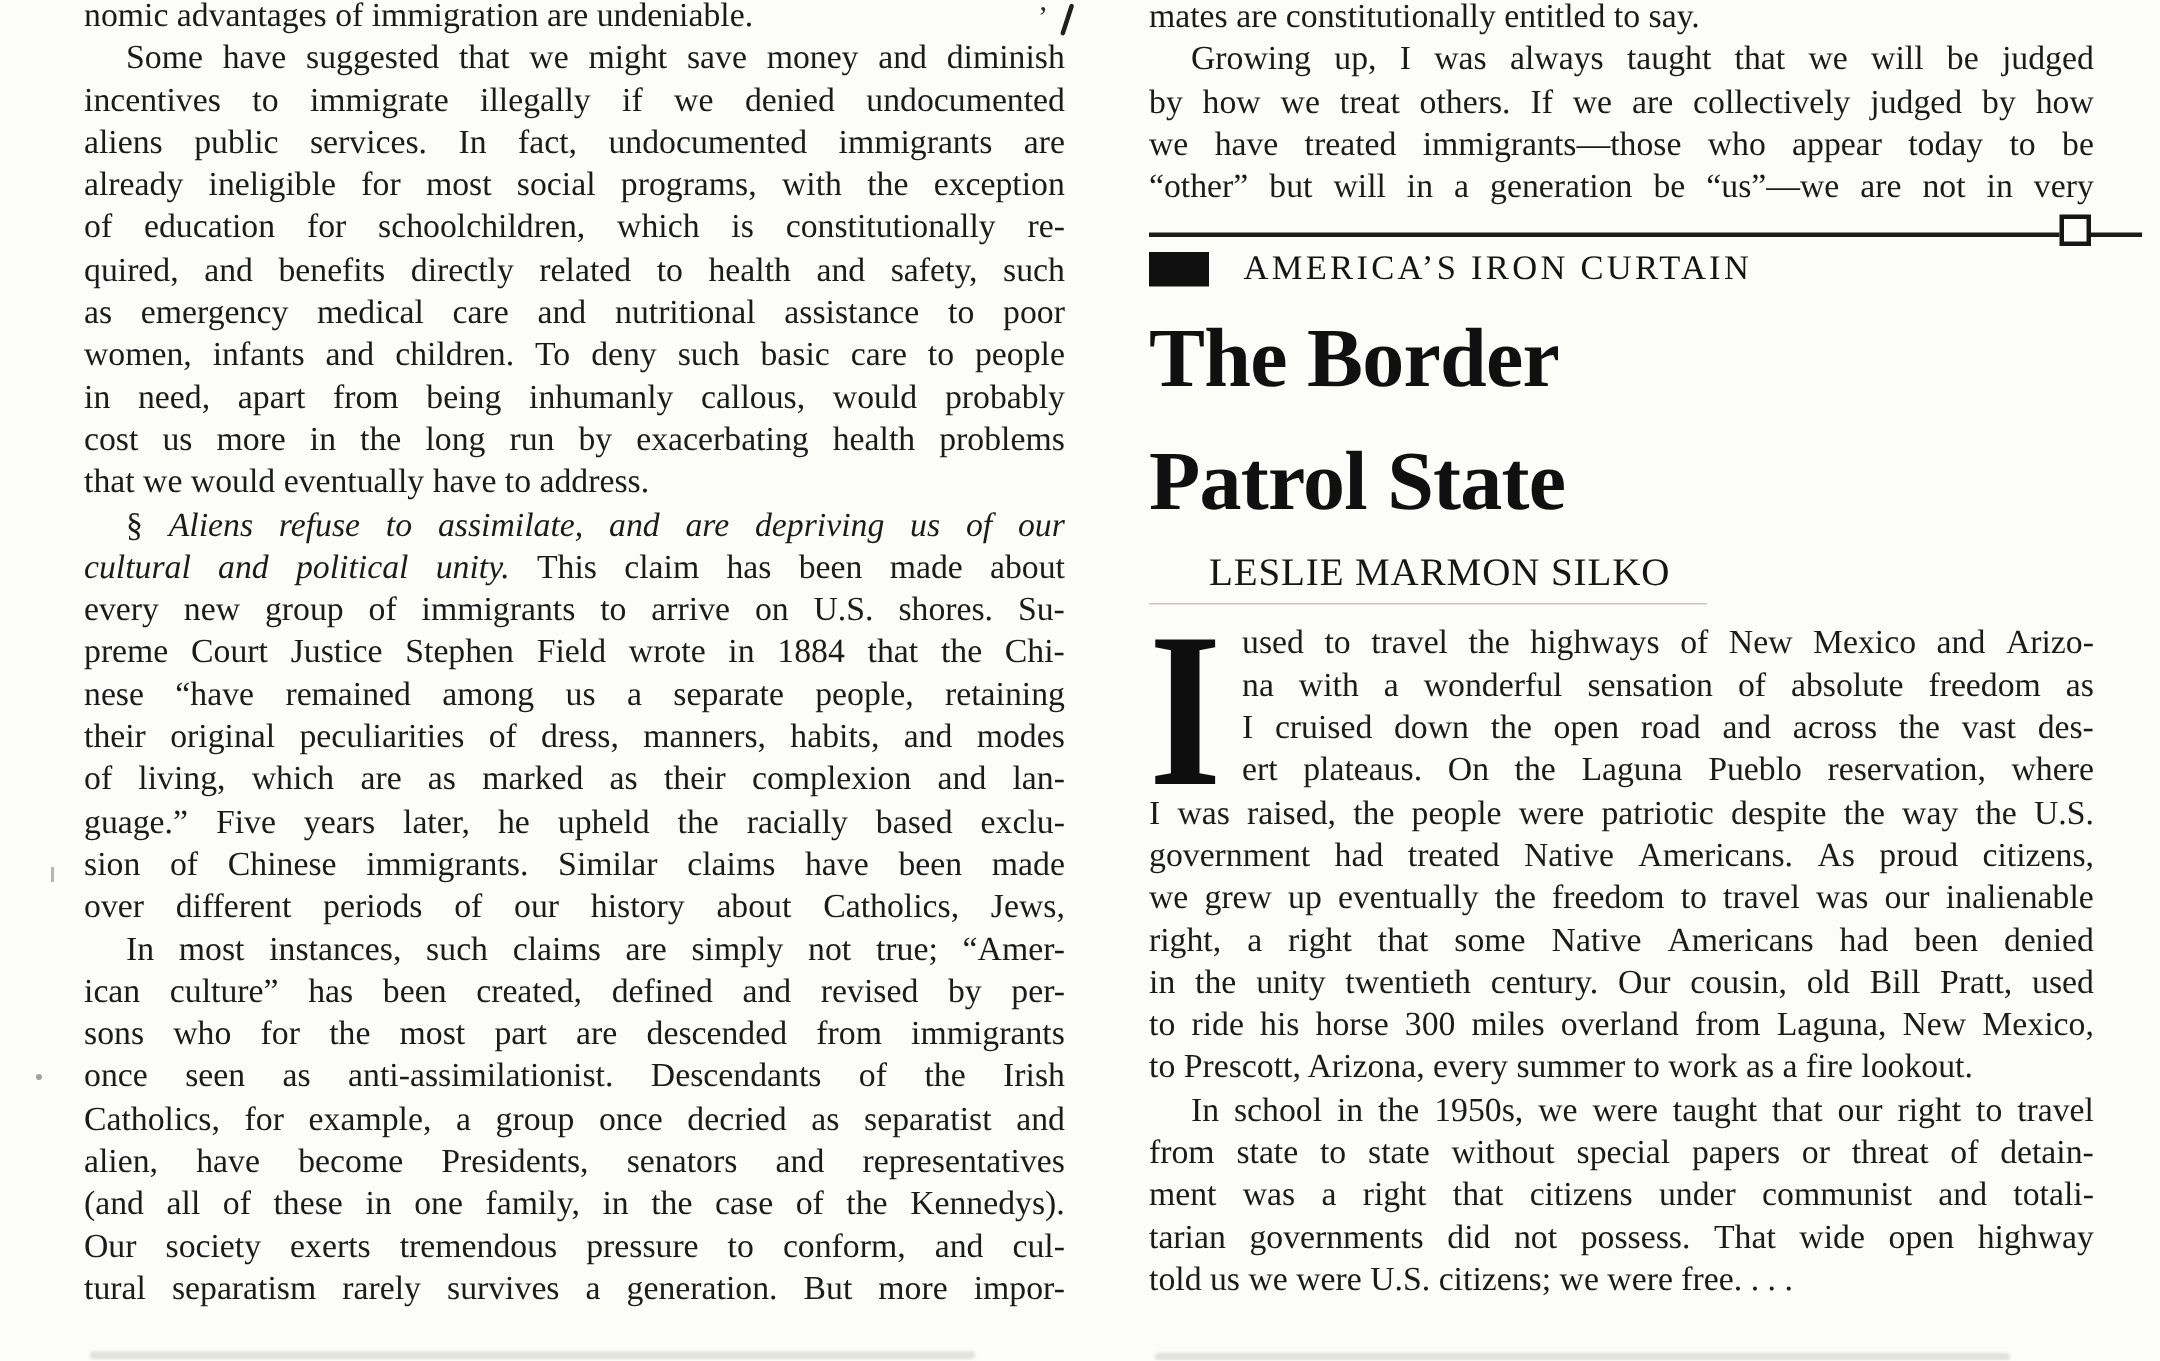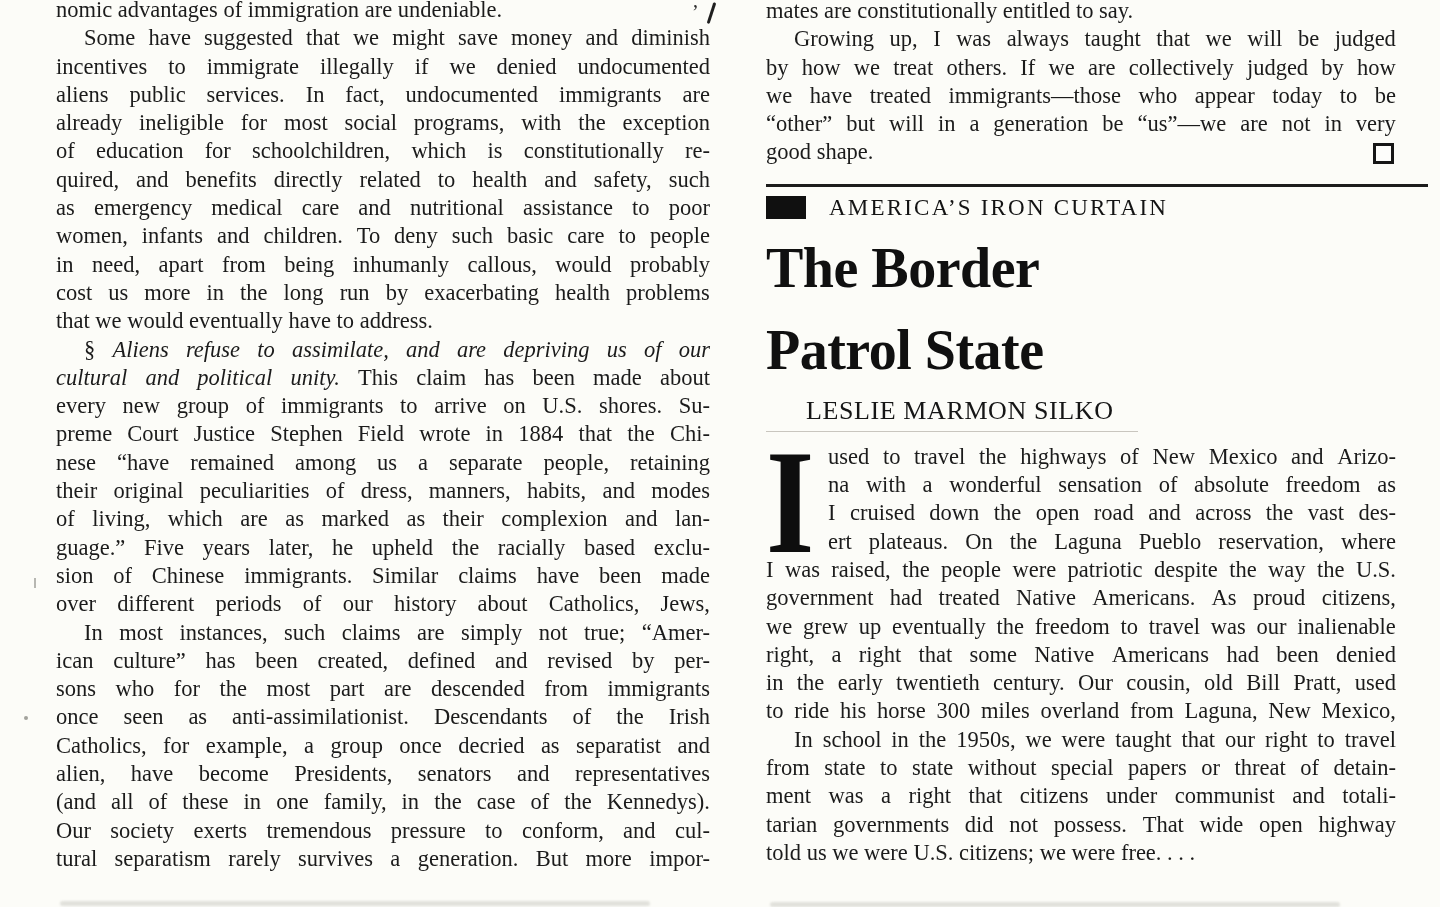--- a/index.html
+++ b/index.html
@@ -460,21 +460,20 @@
         <span class="w">in</span>
         <span class="w">a</span>
         <span class="w">generation</span>
         <span class="w">be</span>
         <span class="w">“us”—we</span>
         <span class="w">are</span>
         <span class="w">not</span>
         <span class="w">in</span>
         <span class="w">very</span>
       </div>
-      <div class="line end"><span>good shape.</span></div>
     </div>
 
   <div class="end-mark"></div>
 
   <div class="section-rule"></div>
 
   <div class="kicker-row">
     <div class="kicker-square"></div>
     <div class="kicker">AMERICA’S IRON CURTAIN</div>
   </div>
@@ -581,21 +580,21 @@
           <span class="w">some</span>
           <span class="w">Native</span>
           <span class="w">Americans</span>
           <span class="w">had</span>
           <span class="w">been</span>
           <span class="w">denied</span>
         </div>
         <div class="line">
           <span class="w">in</span>
           <span class="w">the</span>
-          <span class="w">early</span>
+          <span class="w">unity</span>
           <span class="w">twentieth</span>
           <span class="w">century.</span>
           <span class="w">Our</span>
           <span class="w">cousin,</span>
           <span class="w">old</span>
           <span class="w">Bill</span>
           <span class="w">Pratt,</span>
           <span class="w">used</span>
         </div>
         <div class="line">
@@ -604,20 +603,21 @@
           <span class="w">his</span>
           <span class="w">horse</span>
           <span class="w">300</span>
           <span class="w">miles</span>
           <span class="w">overland</span>
           <span class="w">from</span>
           <span class="w">Laguna,</span>
           <span class="w">New</span>
           <span class="w">Mexico,</span>
         </div>
+        <div class="line end"><span>to Prescott, Arizona, every summer to work as a fire lookout.</span></div>
         <div class="line in">
           <span class="w">In</span>
           <span class="w">school</span>
           <span class="w">in</span>
           <span class="w">the</span>
           <span class="w">1950s,</span>
           <span class="w">we</span>
           <span class="w">were</span>
           <span class="w">taught</span>
           <span class="w">that</span>

